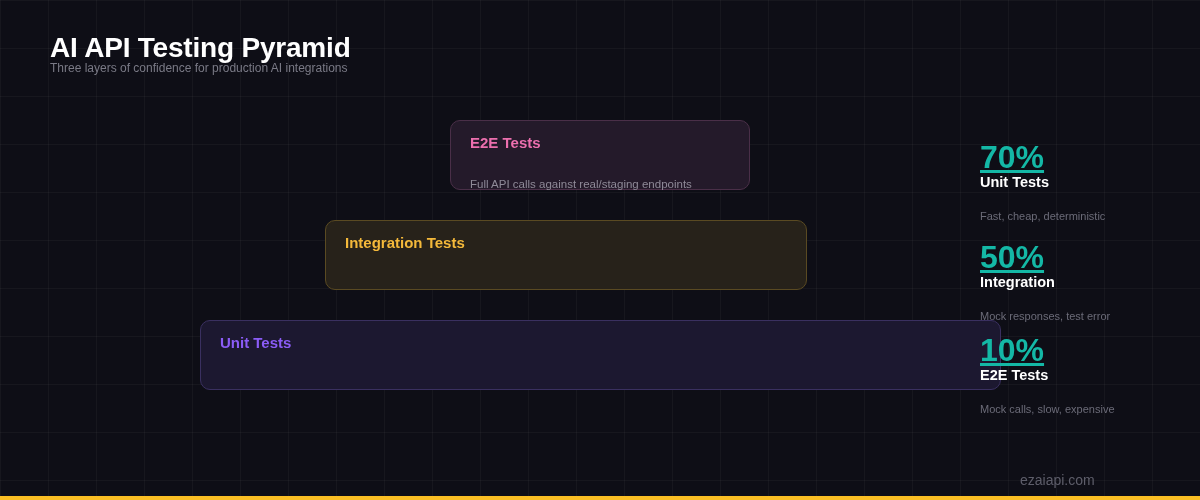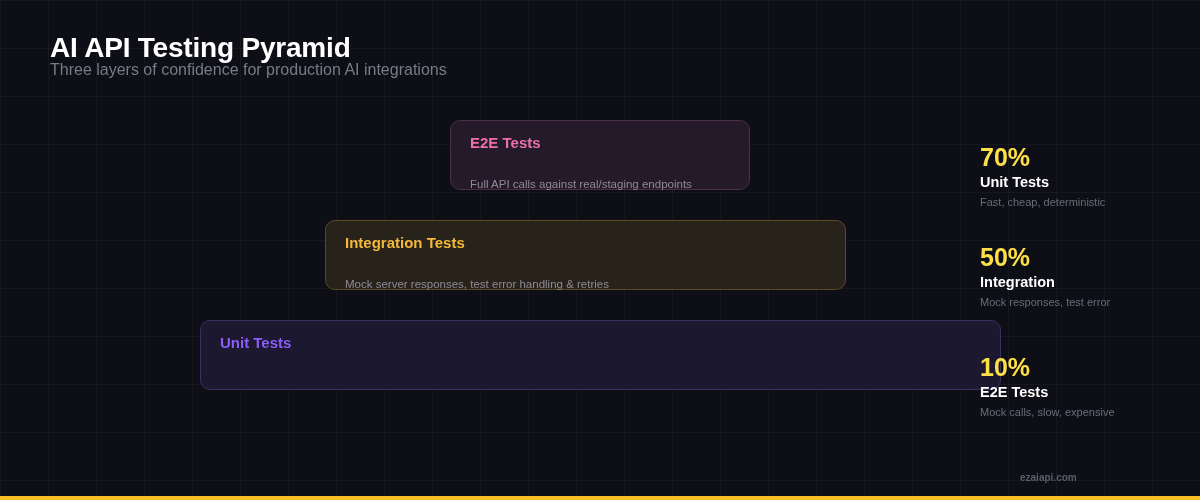--- a/index.html
+++ b/index.html
@@ -7,54 +7,53 @@
     width:1200px; height:500px; overflow:hidden; position:relative;
     background-color:#0e0e16;
     background-image:
       linear-gradient(to right, rgba(255,255,255,0.035) 1px, transparent 1px),
       linear-gradient(to bottom, rgba(255,255,255,0.035) 1px, transparent 1px);
     background-size:48px 48px;
     font-family:"Liberation Sans", "DejaVu Sans", sans-serif;
     color:#fff;
   }
   .title { position:absolute; left:50px; top:32px; font-size:28px; font-weight:bold; color:#ffffff; letter-spacing:-0.2px; }
-  .subtitle { position:absolute; left:50px; top:61px; font-size:16px; color:#7a7a86; }
+  .subtitle { position:absolute; left:50px; top:61px; font-size:12px; color:#7a7a86; }
   .layer {
     position:absolute; height:70px; box-sizing:border-box; border-radius:10px;
     border:1px solid; padding:13px 19px;
   }
   .layer .lt { font-size:15px; font-weight:bold; margin-bottom:7px; }
   .layer .ld { font-size:11.5px; color:#8f8a98;margin-top:27px; }
   .l-e2e { left:450px; top:120px; width:300px; background:#241a2a; border-color:#4a2f48; }
   .l-e2e .lt { color:#ec6fae; }
-  .l-int { left:325px; top:220px; width:521px; background:#27221a; border-color:#5a4a22; }
+  .l-int { left:325px; top:220px; width:482px; background:#27221a; border-color:#5a4a22; }
   .l-int .lt { color:#f4b93a; }
   .l-unit { left:200px; top:320px; width:801px; background:#1c1830; border-color:#3a3060; }
   .l-unit .lt { color:#8b5cf6; }
   .stat { position:absolute; left:980px; }
-  .stat .pct { font-size:25px; font-weight:bold; color:#fde047; line-height:30px; }
+  .stat .pct { font-size:32px; font-weight:bold; color:#14b8a6; line-height:30px;text-decoration:underline; }
   .stat .name { font-size:14.5px; font-weight:bold; color:#ffffff; margin-top:2px; }
-  .stat .desc { font-size:11px; color:#6b6b78; margin-top:6px; }
-  .s1 { top:142px; } .s2 { top:242px; } .s3 { top:352px; }
-  .brand { position:absolute; left:1020px; top:472px; font-size:10px; color:#5e5e6a;font-weight:bold; }
+  .stat .desc { font-size:11px; color:#6b6b78; margin-top:20px; }
+  .s1 { top:142px; } .s2 { top:242px; } .s3 { top:335px; }
+  .brand { position:absolute; left:1020px; top:472px; font-size:14px; color:#5e5e6a; }
   .bottom-bar { position:absolute; left:0; bottom:0; width:1200px; height:4px; background:#fbbf24; }
 </style>
 </head>
 <body>
 
 <div class="title">AI API Testing Pyramid</div>
 <div class="subtitle">Three layers of confidence for production AI integrations</div>
 
 <div class="layer l-e2e">
   <div class="lt">E2E Tests</div>
   <div class="ld">Full API calls against real/staging endpoints</div>
 </div>
 <div class="layer l-int">
   <div class="lt">Integration Tests</div>
-  <div class="ld">Mock server responses, test error handling &amp; retries</div>
 </div>
 <div class="layer l-unit">
   <div class="lt">Unit Tests</div>
 </div>
 
 <div class="stat s1">
   <div class="pct">70%</div>
   <div class="name">Unit Tests</div>
   <div class="desc">Fast, cheap, deterministic</div>
 </div>

